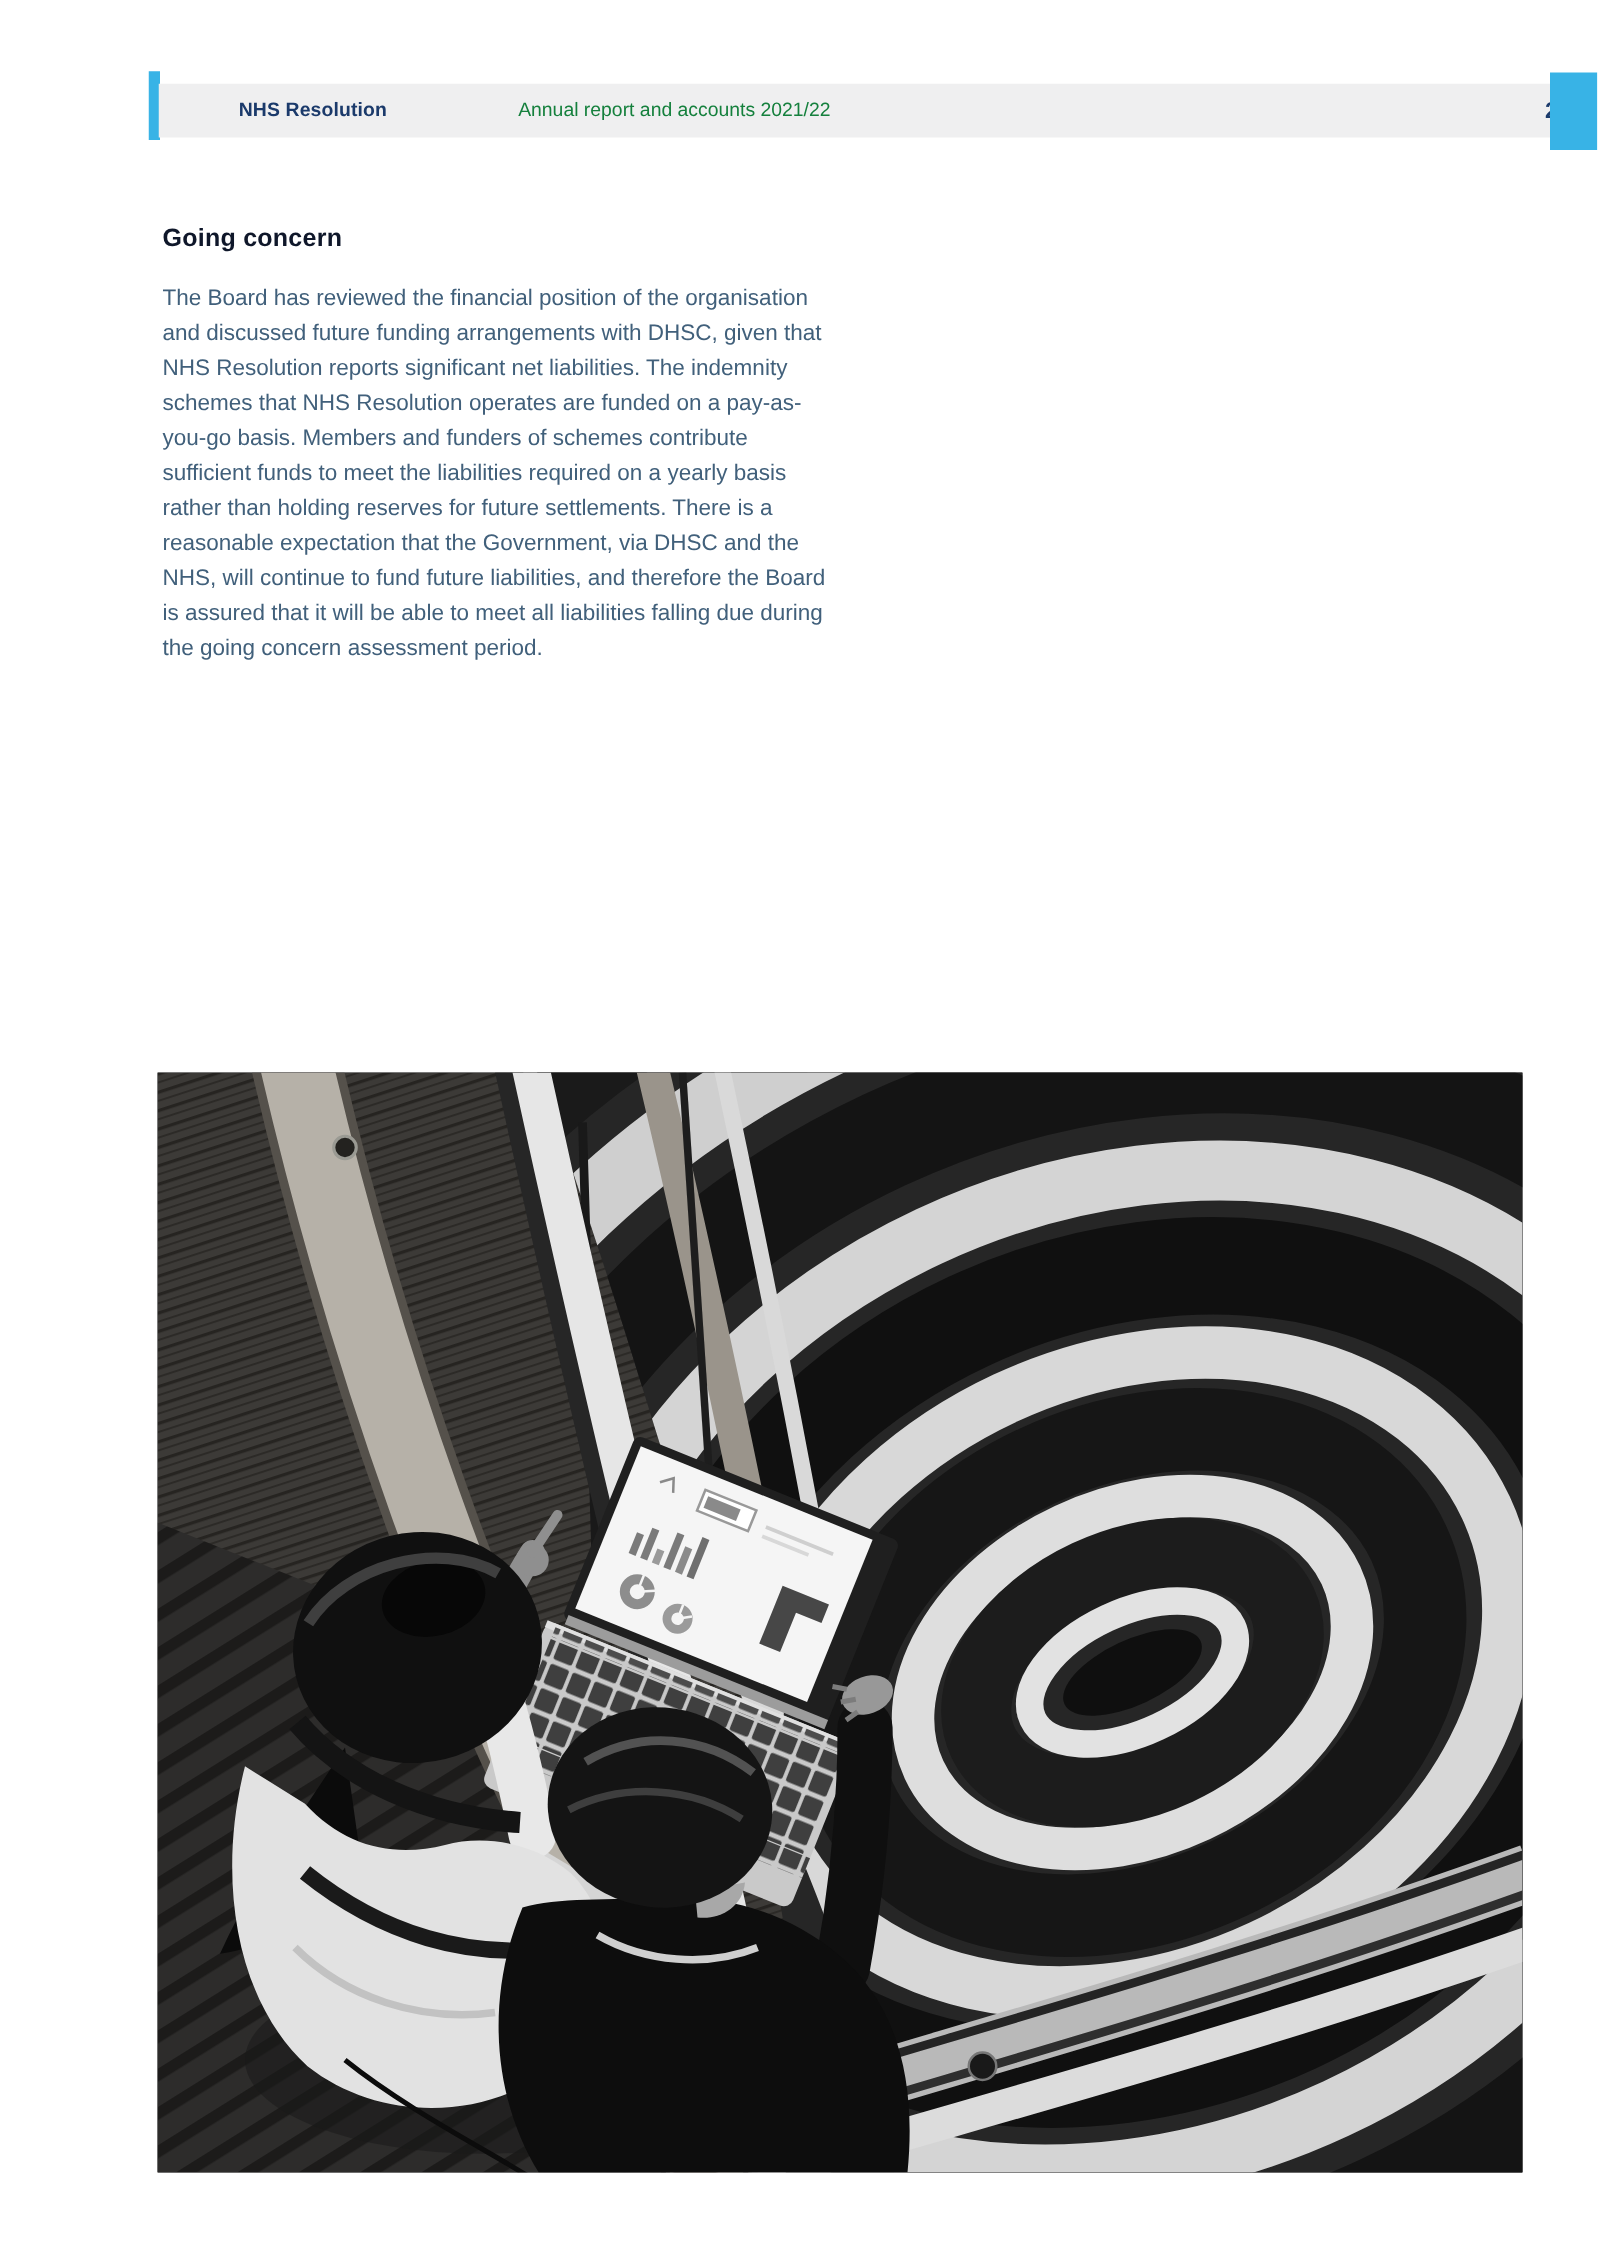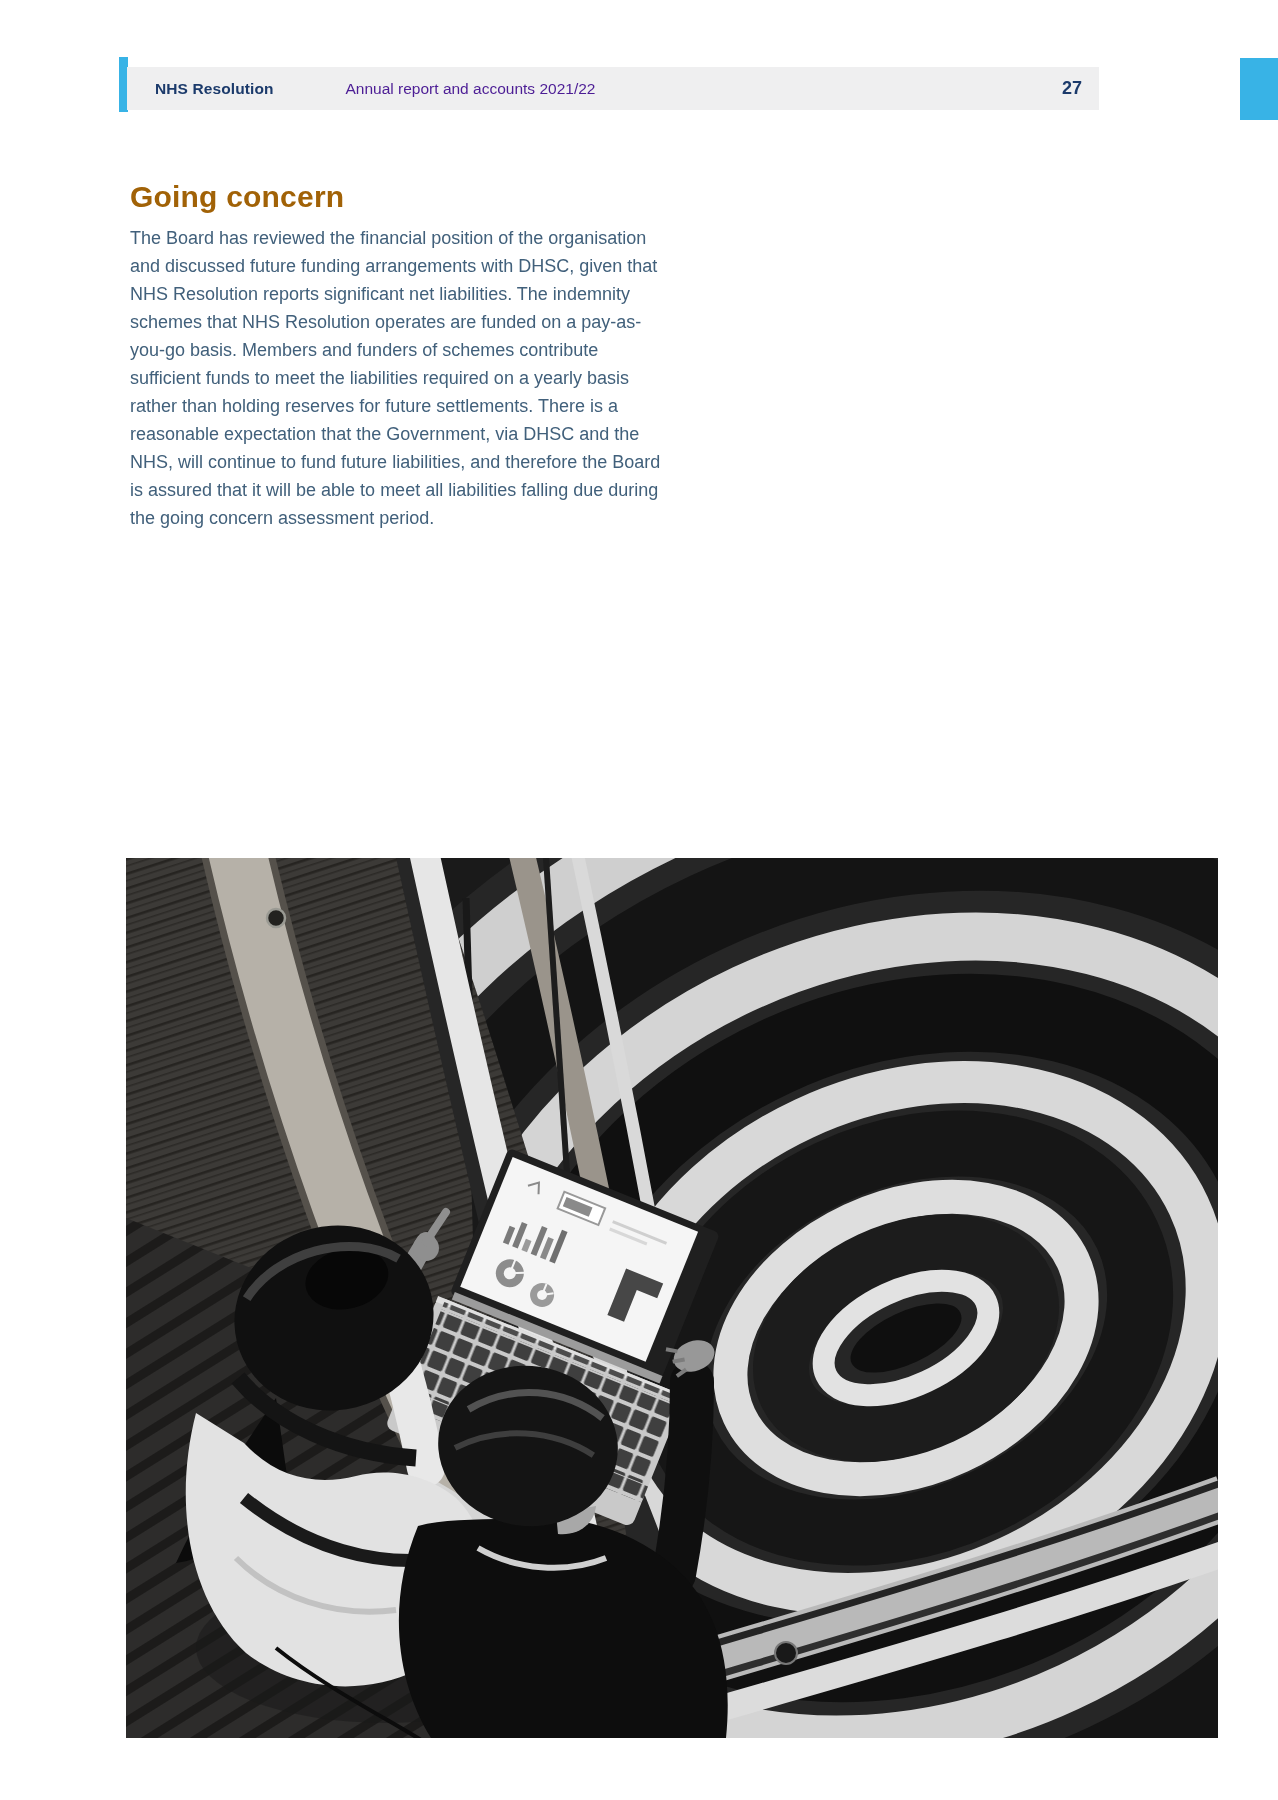--- a/index.html
+++ b/index.html
@@ -2,32 +2,32 @@
 <html><head>
 <meta charset="utf-8">
 <style>
   html,body{margin:0;padding:0;background:#ffffff;}
   .page{
     position:relative;width:1278px;height:1800px;background:#ffffff;
     font-family:"Liberation Sans", sans-serif;overflow:hidden;
   }
   
   .header-band{
-    position:absolute;left:127px;top:67px;width:972px;height:43px;
-    background:#efeff0;display:flex;align-items:center;
+    position:absolute;left:127px;top:67px;width:1110px;height:43px;
+    background:#efeff0;display:flex;align-items:center;padding-left:36px;
   }
   .accent-bar{position:absolute;left:119px;top:57px;width:9px;height:55px;background:#38b3e6;}
   .page-tab{position:absolute;left:1240px;top:58px;width:38px;height:62px;background:#38b3e6;}
   .brand{margin-left:28px;font-weight:bold;color:#1b3a6b;font-size:15.5px;letter-spacing:.1px;}
-  .doc-title{margin-left:72px;color:#4c1d95;font-size:15.5px;}
+  .doc-title{margin-left:105px;color:#15803d;font-size:15.5px;}
   .page-num{margin-left:auto;margin-right:17px;color:#1b3a6b;font-weight:bold;font-size:18px;}
   
   .heading{
     position:absolute;left:130px;top:180px;margin:0;
-    font-size:30px;font-weight:bold;color:#a16207;letter-spacing:.2px;
+    font-size:20px;font-weight:bold;color:#0f172a;letter-spacing:.2px;
   }
   .body-copy{position:absolute;left:130px;top:224px;width:540px;}
   .body-copy p{
     margin:0 0 14px 0;font-size:18px;line-height:28px;color:#41607b;
   }
   
   .photo{
     position:absolute;left:126px;top:858px;width:1092px;height:880px;
     overflow:hidden;background:#242424;
   }

